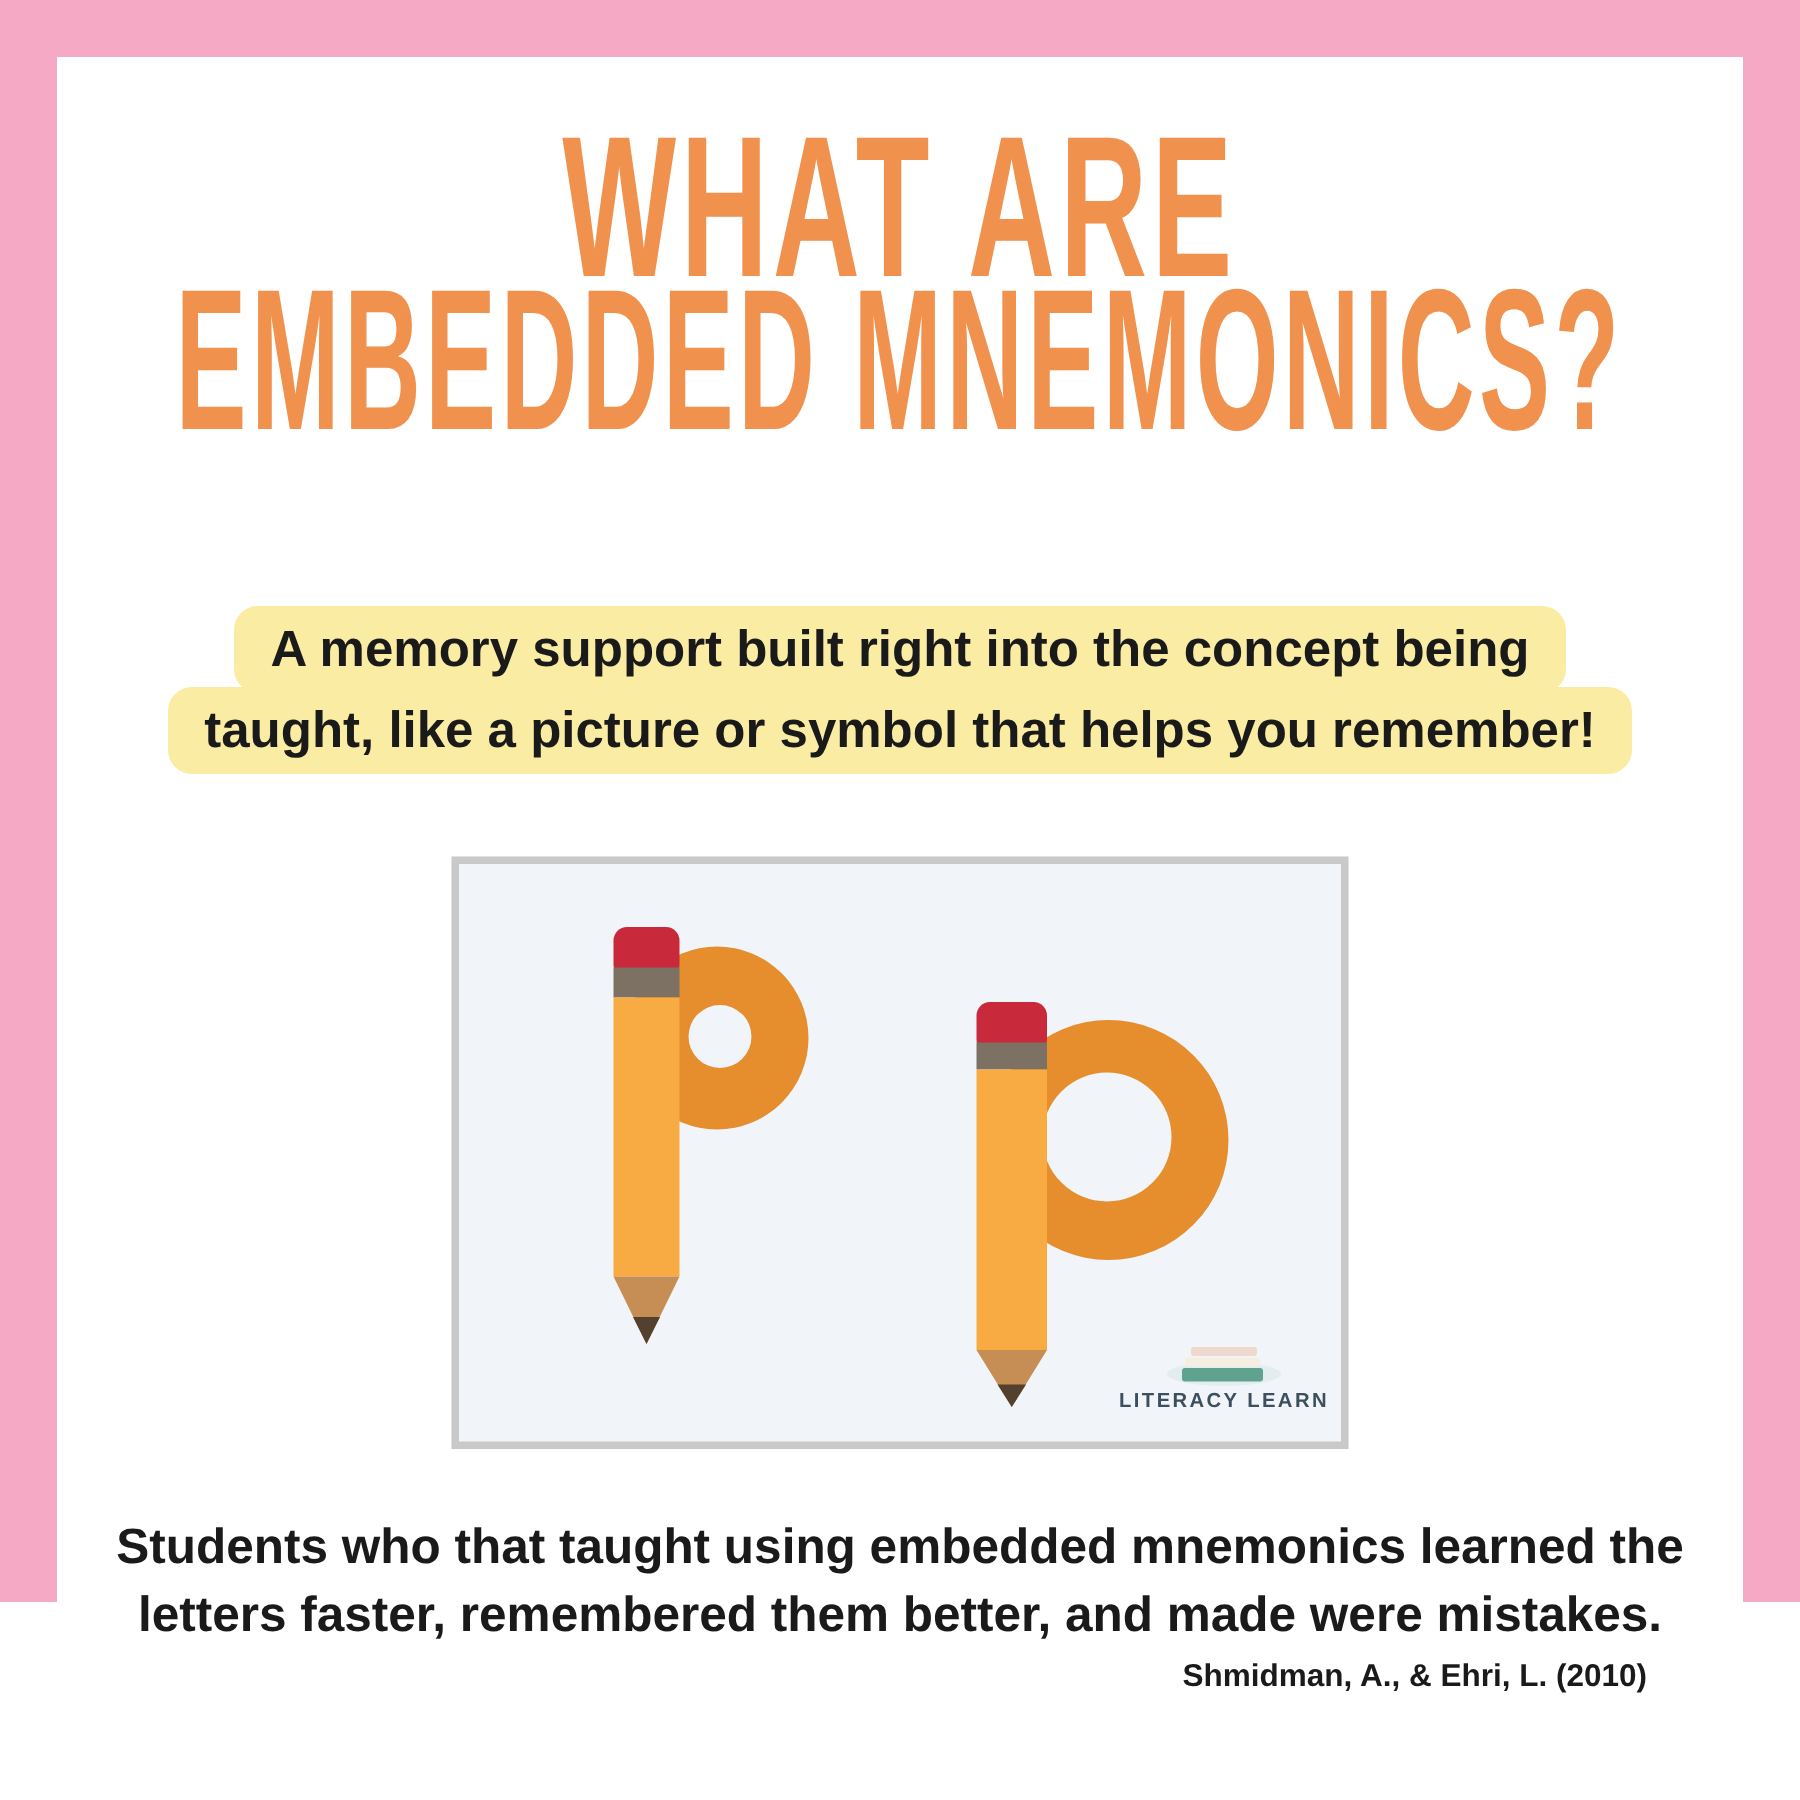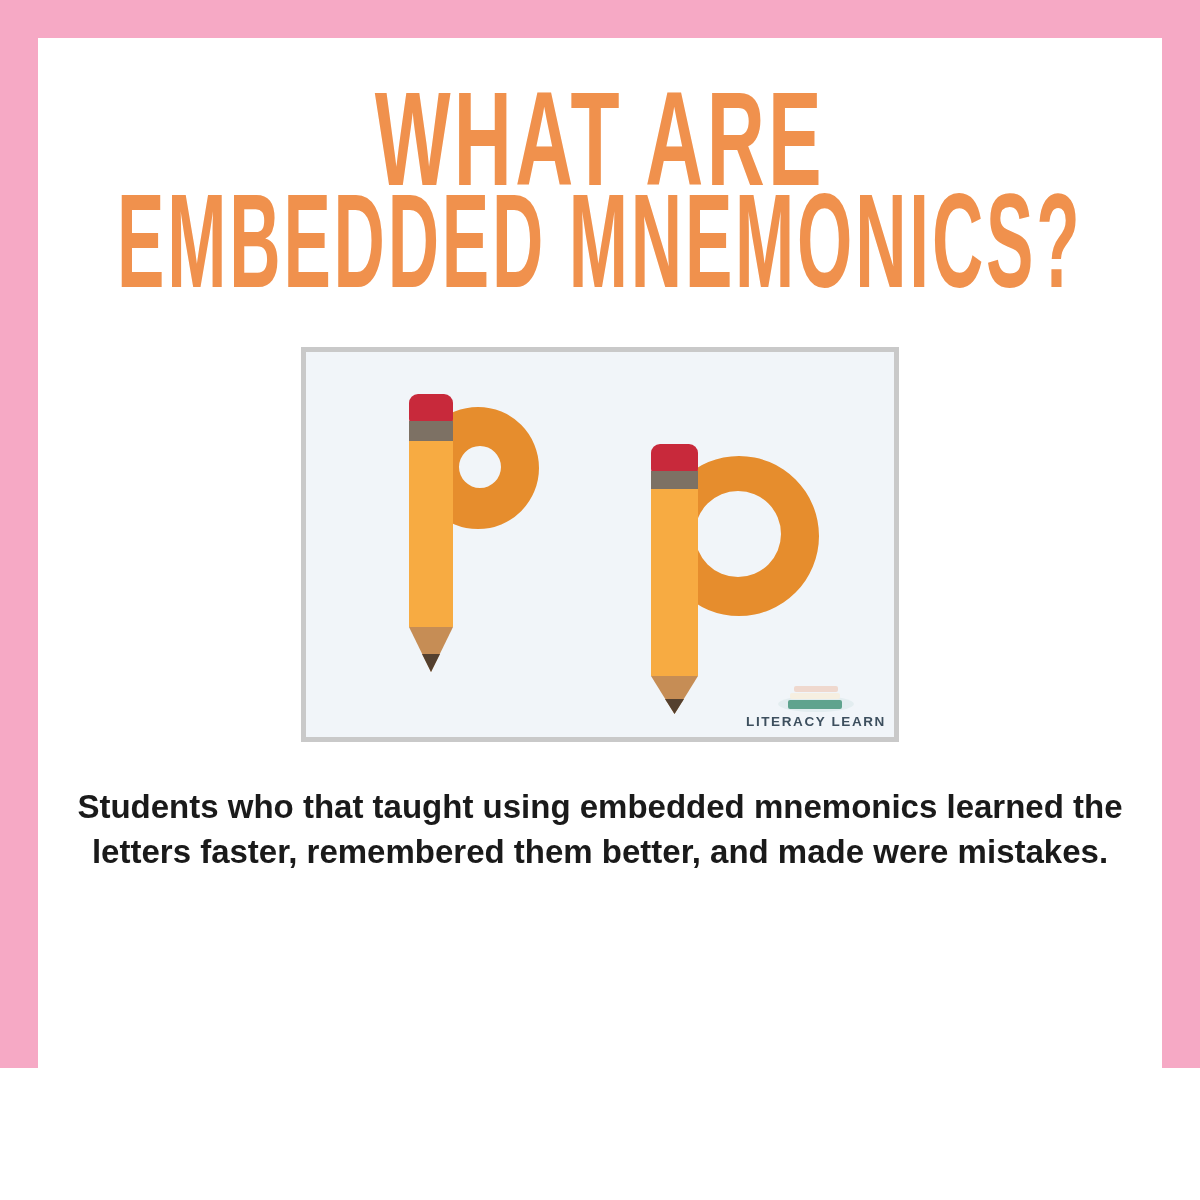--- a/index.html
+++ b/index.html
@@ -52,21 +52,21 @@
     margin-top: 55px;
     width: 588px; height: 385px;
     background: var(--card-bg, #F1F5F9);
     border: 5px solid var(--card-border, #C9C9C9);
     position: relative;
   }
   .card svg { display: block; }
   
   .logo {
     position: absolute;
-    right: 8px; bottom: 8px;
+    right: 8px; bottom: 20px;
     width: 140px;
     text-align: center;
   }
   .logo-books { position: relative; width: 84px; height: 28px; margin: 0 auto 2px auto; }
   .logo-ellipse {
     position: absolute; left: 4px; bottom: 0;
     width: 76px; height: 16px; border-radius: 50%;
     background: var(--logo-ellipse, #E3EDF0);
   }
   .book { position: absolute; border-radius: 2px; }
@@ -104,20 +104,24 @@
 <body>
 
 <div class="frame">
   <div class="canvas">
 
     <div class="title-block">
       <div class="title-line l1">WHAT ARE</div>
       <div class="title-line l2">EMBEDDED MNEMONICS?</div>
     </div>
 
+    <div class="definition-block">
+      <div><span class="hl-line">A memory support built right into the concept being</span></div>
+      <div class="hl-row2"><span class="hl-line">taught, like a picture or symbol that helps you remember!</span></div>
+    </div>
 
     <div class="card">
       <svg width="588" height="385" viewBox="0 0 588 385" aria-label="letters P and p formed from pencil illustrations">
 
         <g>
           <path fill-rule="evenodd" style="fill:var(--letter-orange,#E68D2D)" d="M111 116 a61 61 0 1 0 122 0 a61 61 0 1 0 -122 0 Z
                    M153 115 a21 21 0 1 1 42 0 a21 21 0 1 1 -42 0 Z"></path>
           <g>
             <rect x="103" y="42" width="44" height="34" rx="9" style="fill:var(--pencil-eraser,#C8293B)"></rect>
             <rect x="103" y="69" width="44" height="20" style="fill:var(--pencil-ferrule,#7D7164)"></rect>
@@ -149,15 +153,16 @@
         </div>
         <div class="logo-text">LITERACY LEARN</div>
       </div>
     </div>
 
     <div class="research-block">
       <div>Students who that taught using embedded mnemonics learned the</div>
       <div>letters faster, remembered them better, and made were mistakes.</div>
     </div>
 
+    <div class="citation-row">Shmidman, A., &amp; Ehri, L. (2010)</div>
 
   </div>
 </div>
 
 </body></html>

